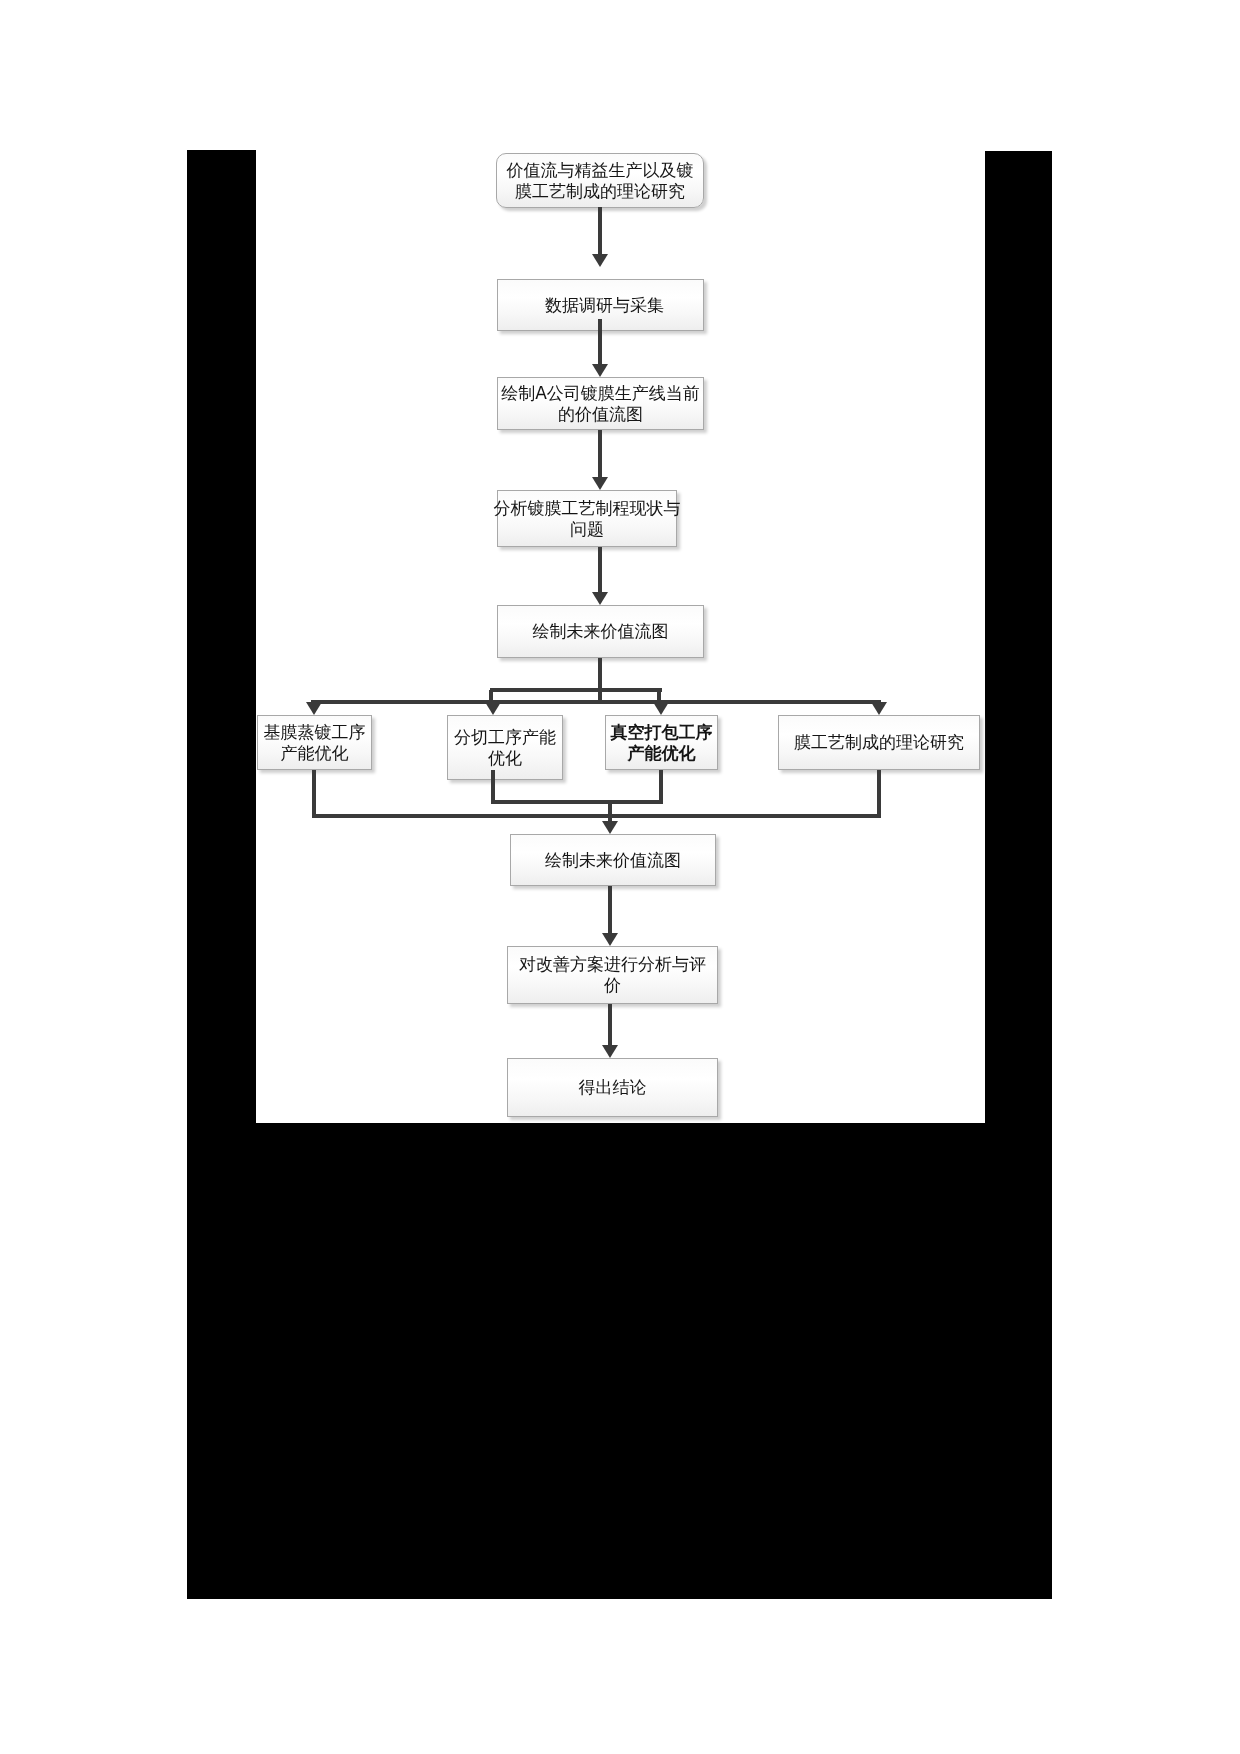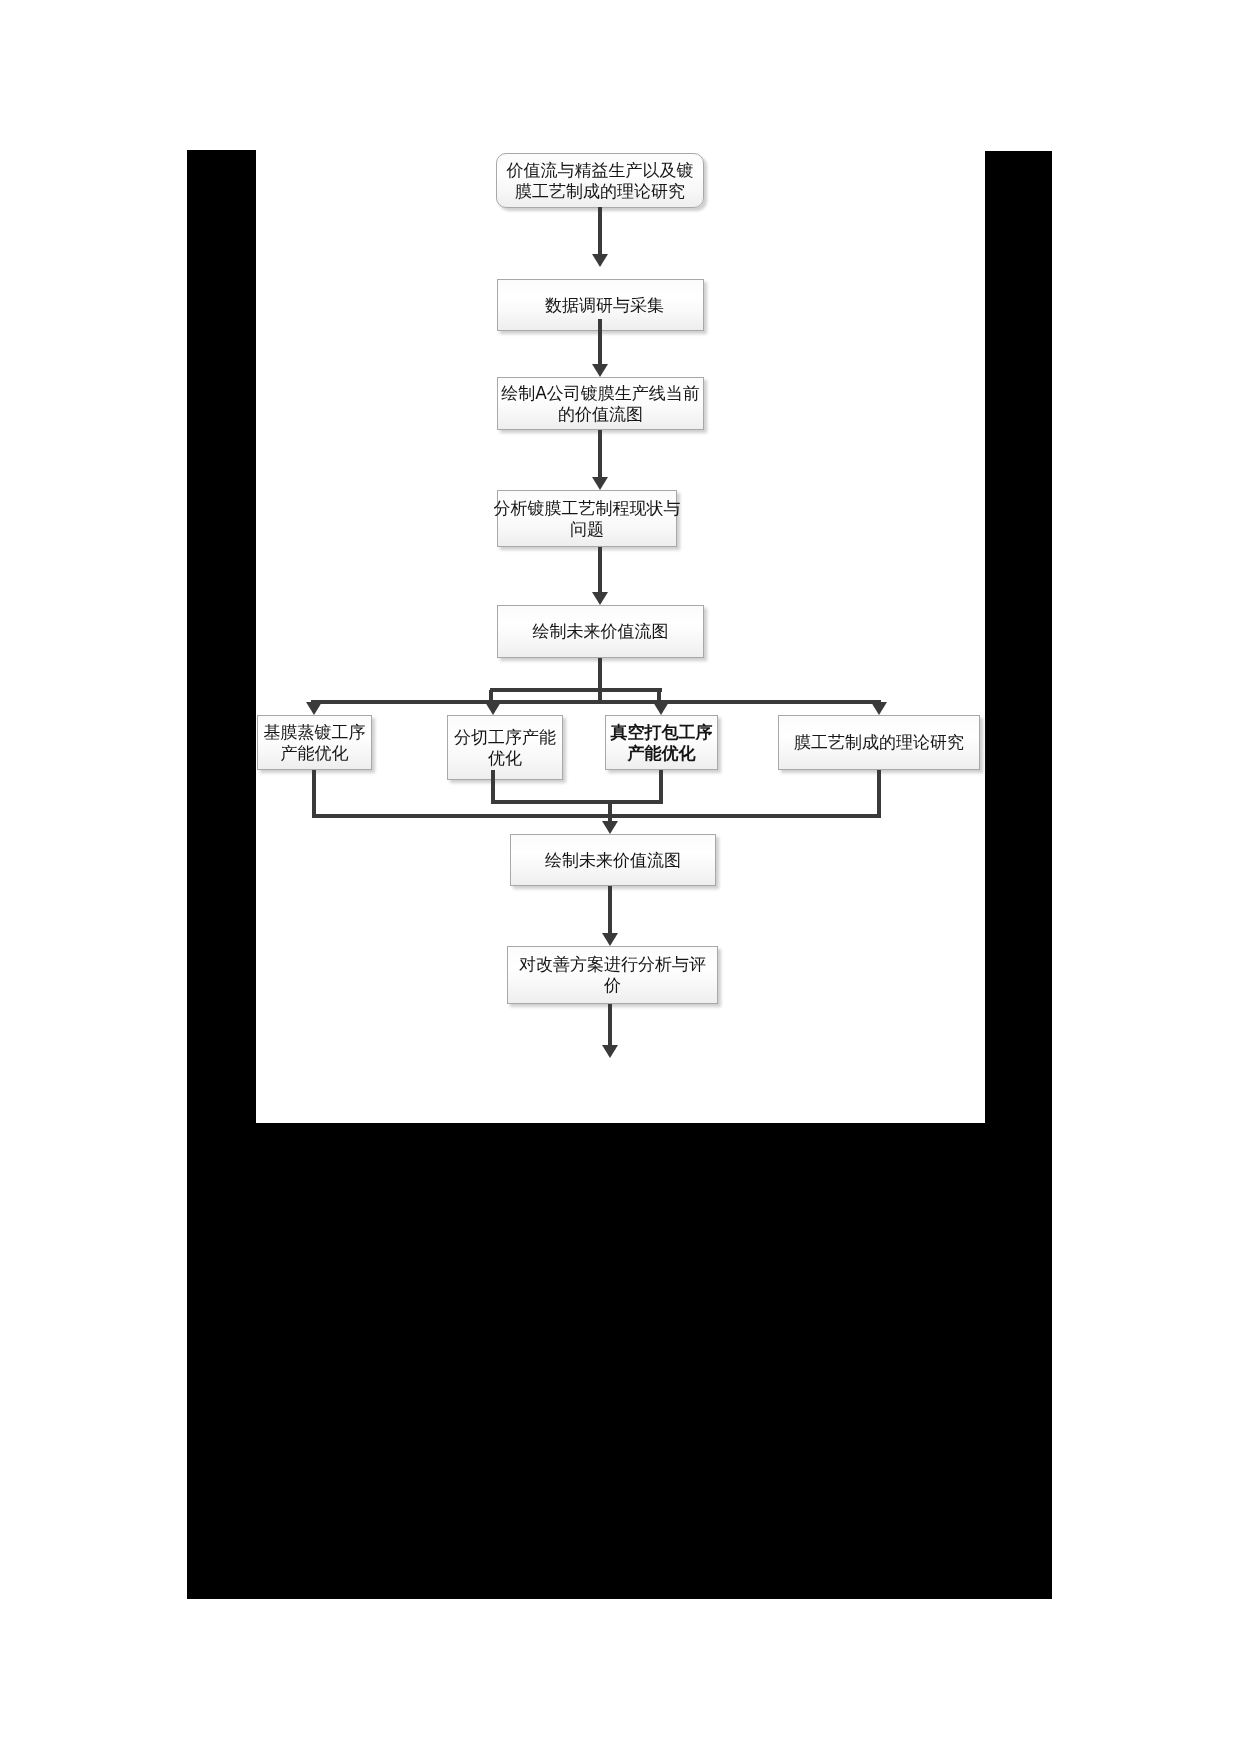--- a/index.html
+++ b/index.html
@@ -103,20 +103,23 @@
 
   <div class="node" style="left:507px; top:946px; width:211px; height:58px;">
     <span>对改善方案进行分析与评</span>
     <span>价</span>
   </div>
 
   <div class="node" style="left:510px; top:834px; width:206px; height:52px;">
     <span>绘制未来价值流图</span>
   </div>
 
+  <div class="node" style="left:507px; top:1058px; width:211px; height:59px;">
+    <span>得出结论</span>
+  </div>
 
   <div class="vline" style="left:598px; top:207px; height:47px;"></div>
   <div class="ah-down" style="left:592px; top:254px;"></div>
 
   <div class="vline" style="left:598px; top:319px; height:45px;"></div>
   <div class="ah-down" style="left:592px; top:364px;"></div>
 
   <div class="vline" style="left:598px; top:430px; height:47px;"></div>
   <div class="ah-down" style="left:592px; top:477px;"></div>
 

